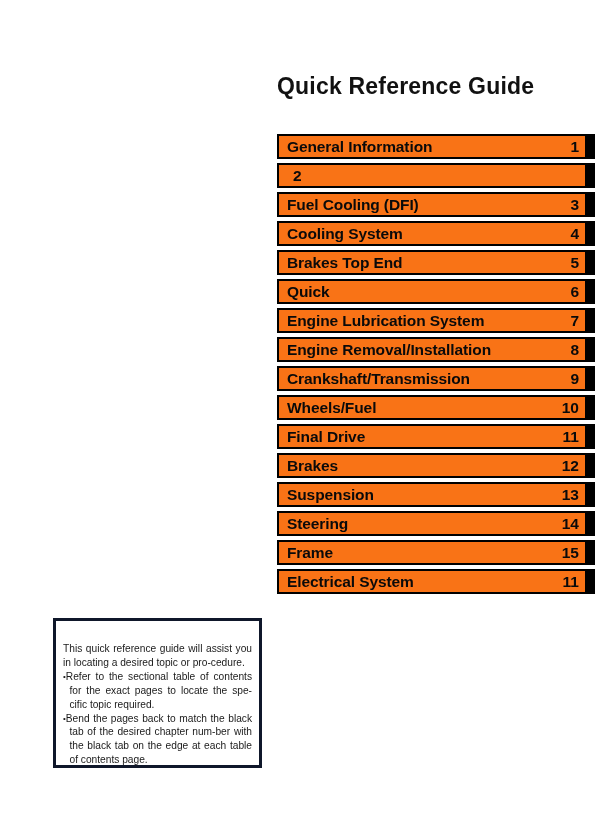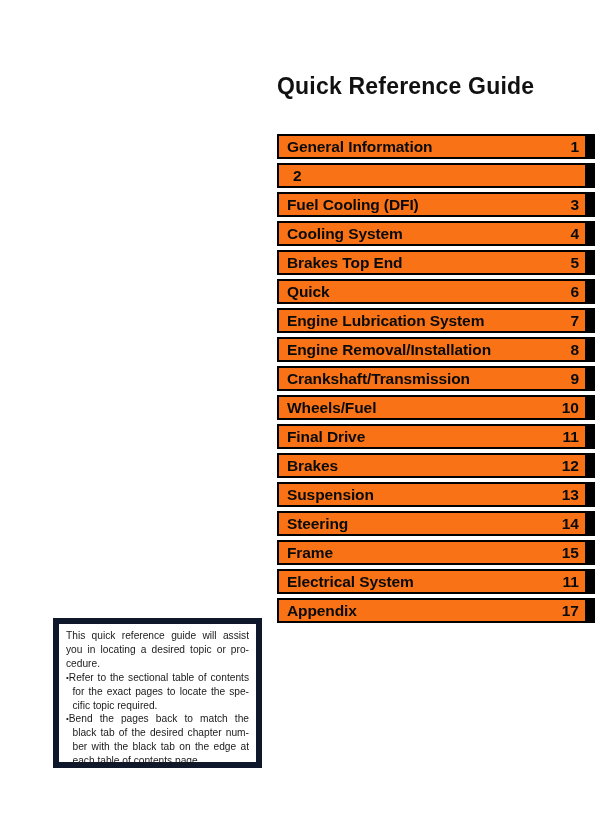--- a/index.html
+++ b/index.html
@@ -82,24 +82,24 @@
     background: #000000;
   }
 
   
   #note-box {
     position: absolute;
     left: 53px;
     top: 618px;
     width: 209px;
     height: 150px;
-    border: 6px solid #0f172a;
+    border: 3px solid #0f172a;
     box-sizing: border-box;
     background: #ffffff;
-    padding: 5px 7px 4px 7px;
+    padding: 21px 7px 4px 7px;
   }
   .note-para {
     font-size: 10.2px;
     line-height: 13.9px;
     text-align: justify;
     text-justify: inter-word;
     color: #1a1a1a;
     margin: 0;
     hyphens: manual;
   }
@@ -229,26 +229,19 @@
       </div>
       <div class="chapter-tab"></div>
     </div>
     <div class="chapter-row">
       <div class="chapter-box">
         <span class="chapter-label">Electrical System</span>
         <span class="chapter-number">11</span>
       </div>
       <div class="chapter-tab"></div>
     </div>
-    <div class="chapter-row">
-      <div class="chapter-box">
-        <span class="chapter-label">Appendix</span>
-        <span class="chapter-number">17</span>
-      </div>
-      <div class="chapter-tab"></div>
-    </div>
   </div>
 
 <div id="note-box">
   <p class="note-para">This quick reference guide will assist you in locating a desired topic or pro-cedure.</p>
   <p class="note-bullet">Refer to the sectional table of contents for the exact pages to locate the spe-cific topic required.</p>
   <p class="note-bullet">Bend the pages back to match the black tab of the desired chapter num-ber with the black tab on the edge at each table of contents page.</p>
 </div>
 
 </body></html>

